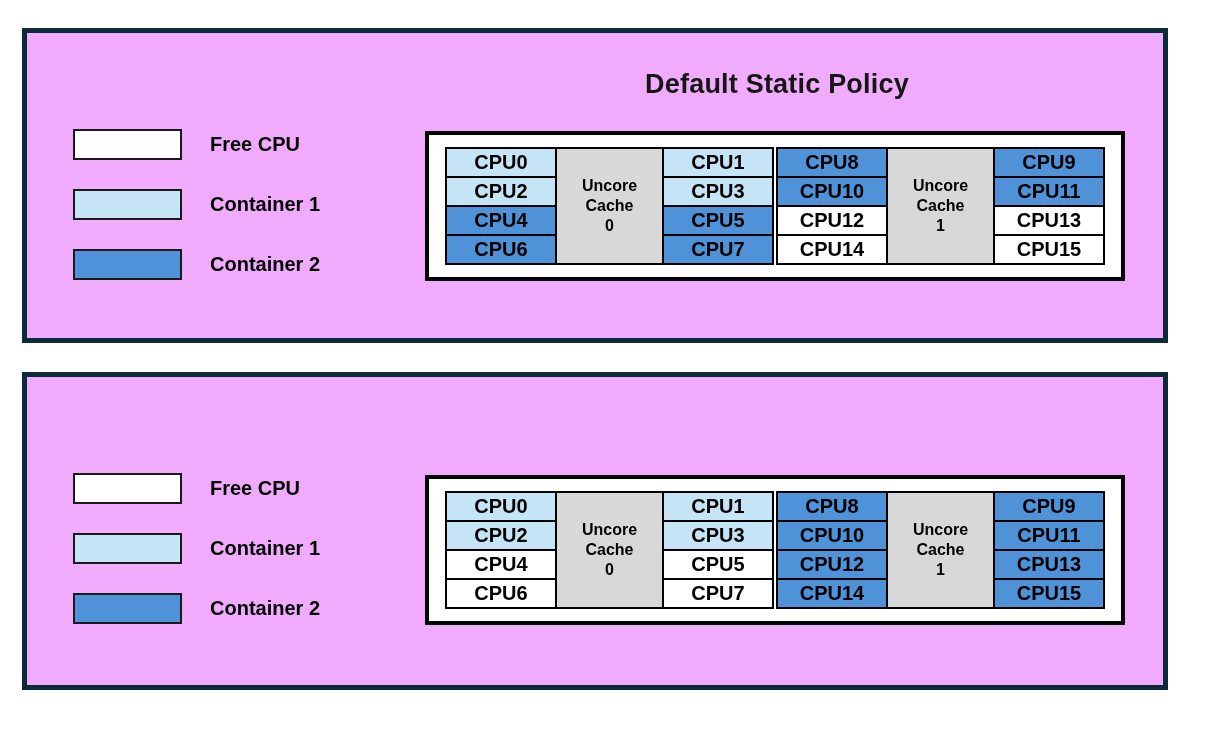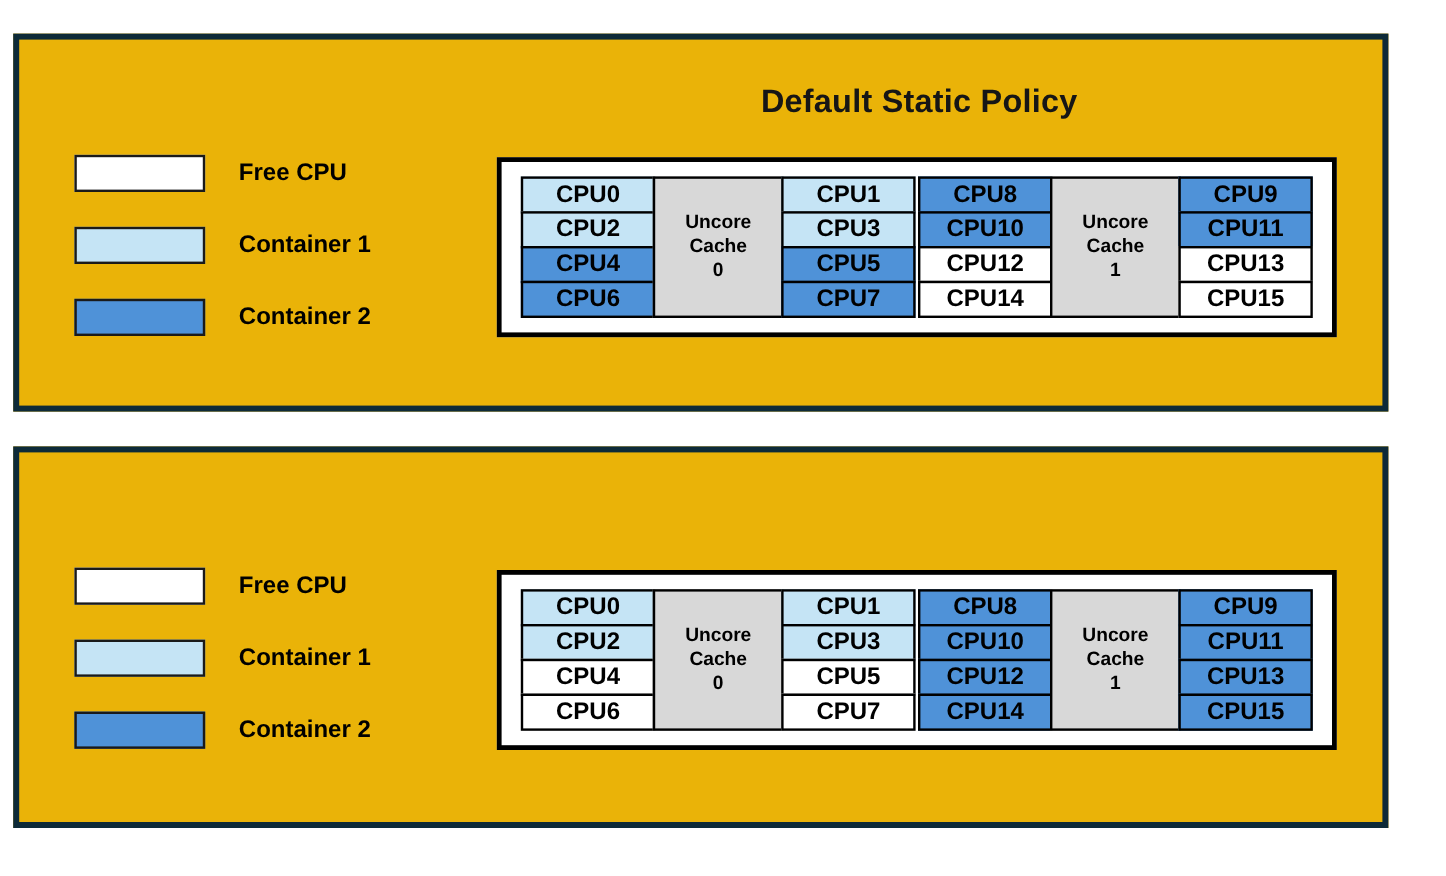--- a/index.html
+++ b/index.html
@@ -10,25 +10,25 @@
   }
   .canvas {
     position: relative;
     width: 1205px;
     height: 730px;
     background: #ffffff;
     overflow: hidden;
   }
   .panel {
     position: absolute;
-    left: 11px;
+    left: 22px;
     width: 1146px;
     box-sizing: border-box;
     border: 5px solid #0D2A38;
-    background: #eab308;
+    background: #f0abfc;
   }
   .panel[data-panel-index="0"] { top: 28px;  height: 315px; }
   .panel[data-panel-index="1"] { top: 372px; height: 318px; }
 
   .panel-title {
     position: absolute;
     left: 380px;
     top: 36px;
     width: 740px;
     margin: 0;

